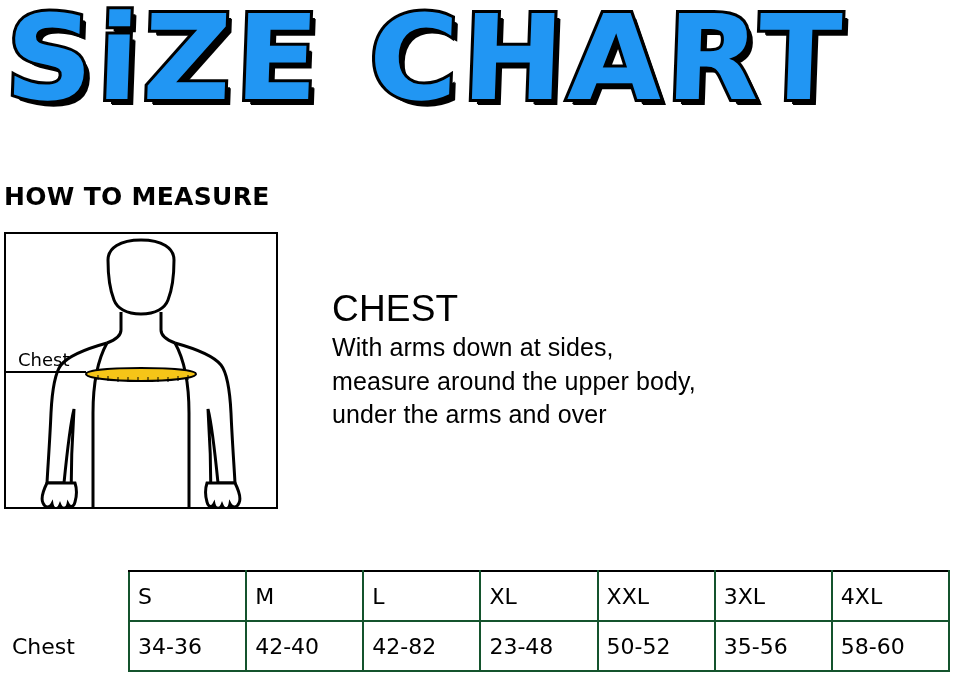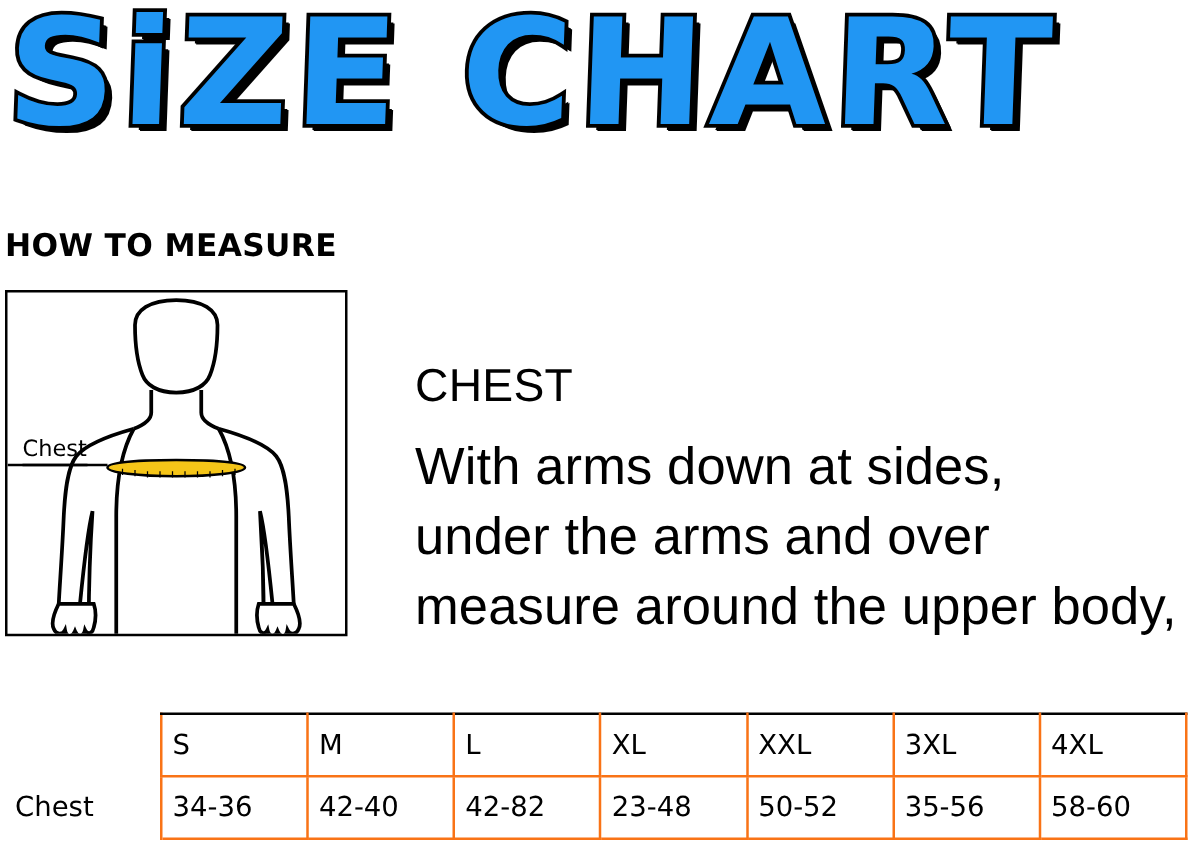--- a/index.html
+++ b/index.html
@@ -90,38 +90,38 @@
     left: 332px;
     top: 288px;
     width: 620px;
   }
   .desc-title {
     font-size: 37px;
     line-height: 1.12;
     letter-spacing: 0.2px;
   }
   .desc-body {
-    font-size: 42px;
+    font-size: 25px;
     line-height: 1.33;
     letter-spacing: 0.1px;
-    margin-top: 16px;
+    margin-top: 2px;
   }
   .desc-body div { white-space: nowrap; }
 
   
   .size-table {
     position: absolute;
     left: 4px;
     top: 570px;
     width: 946px;
     border-collapse: collapse;
     table-layout: fixed;
   }
   .size-table td {
-    border: 2px solid #f97316;
+    border: 2px solid #14532d;
     height: 48px;
     font-size: 22px;
     padding: 0 0 0 8px;
     font-family: "DejaVu Sans", sans-serif;
     vertical-align: middle;
   }
   .size-table td.rowhead {
     border-left: none;
     border-top: none;
     border-bottom: none;
@@ -178,22 +178,22 @@
 
     <line x1="0" y1="138" x2="80" y2="138" stroke="#000000" stroke-width="2"></line>
   </svg>
 </div>
 <div class="chest-label">Chest</div>
 
 <div class="desc">
   <div class="desc-title">CHEST</div>
   <div class="desc-body">
     <div>With arms down at sides,</div>
+    <div>measure around the upper body,</div>
     <div>under the arms and over</div>
-    <div>measure around the upper body,</div>
   </div>
 </div>
 
 <table class="size-table">
   <tbody>
       <tr class="head">
     <td class="rowhead"></td>
     <td>S</td>
     <td>M</td>
     <td>L</td>

